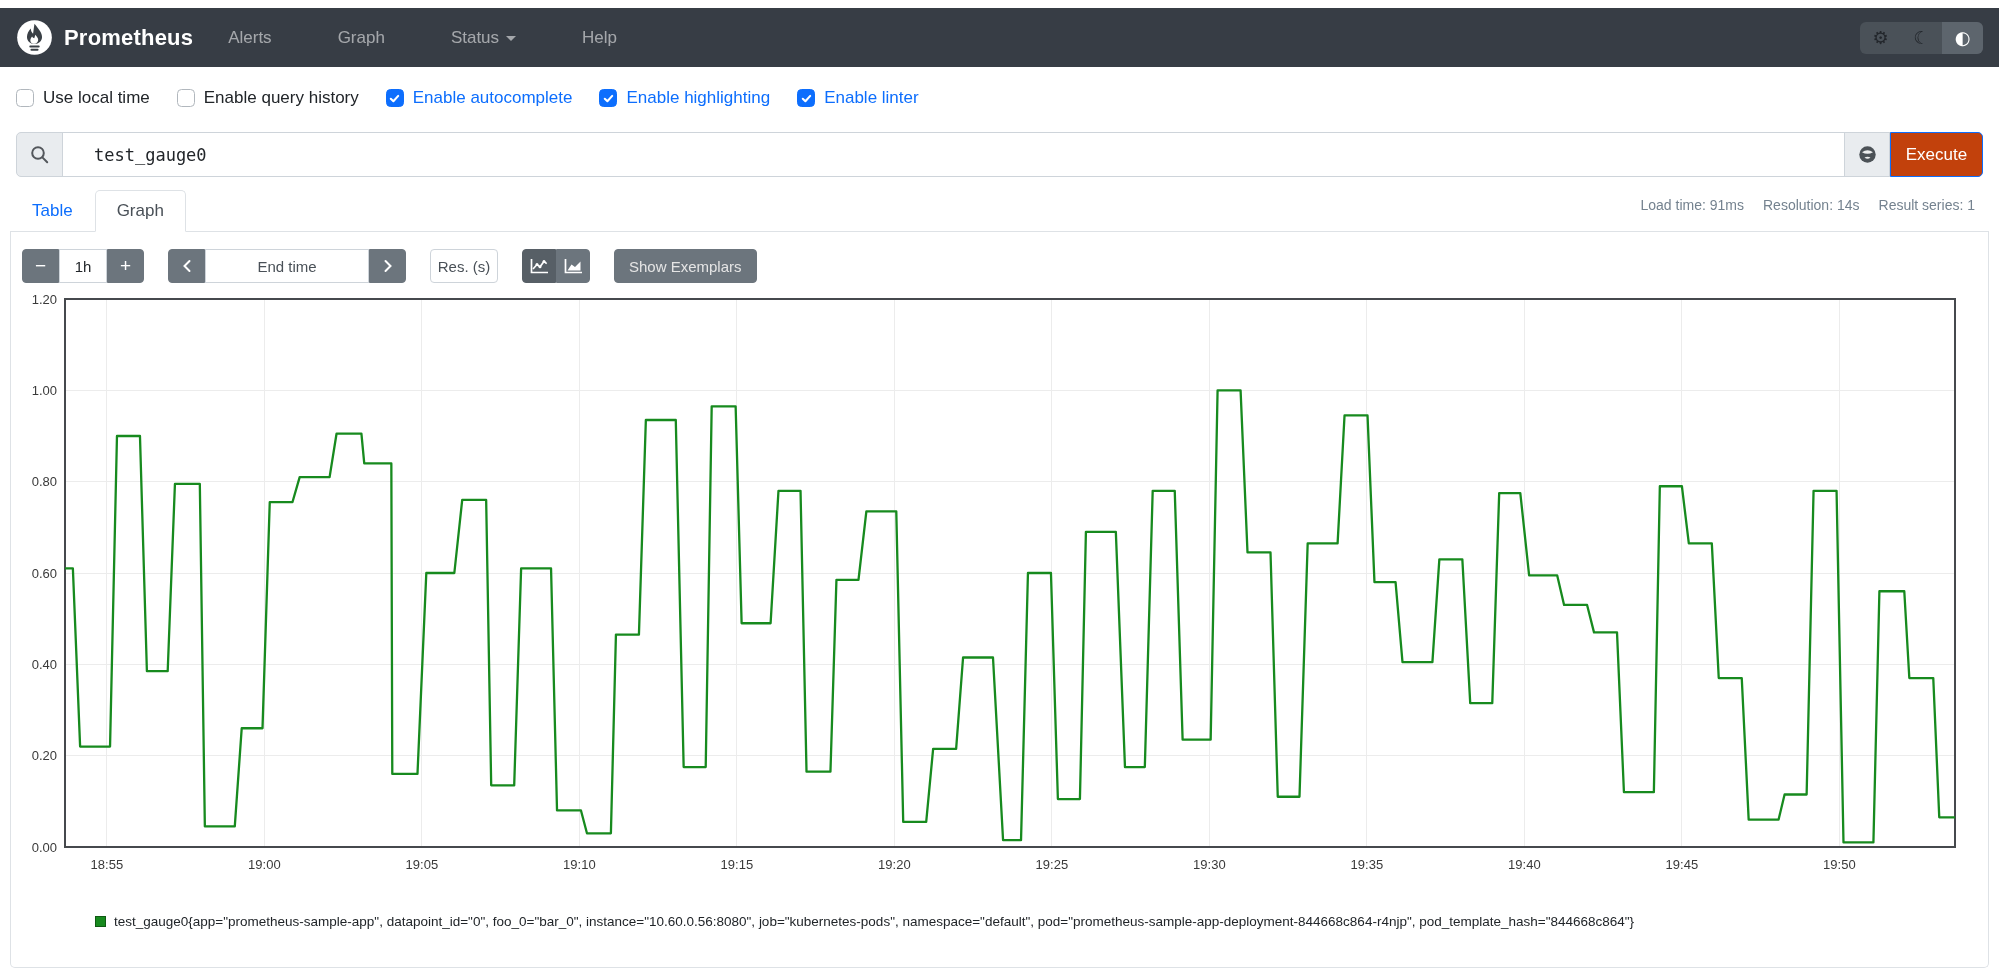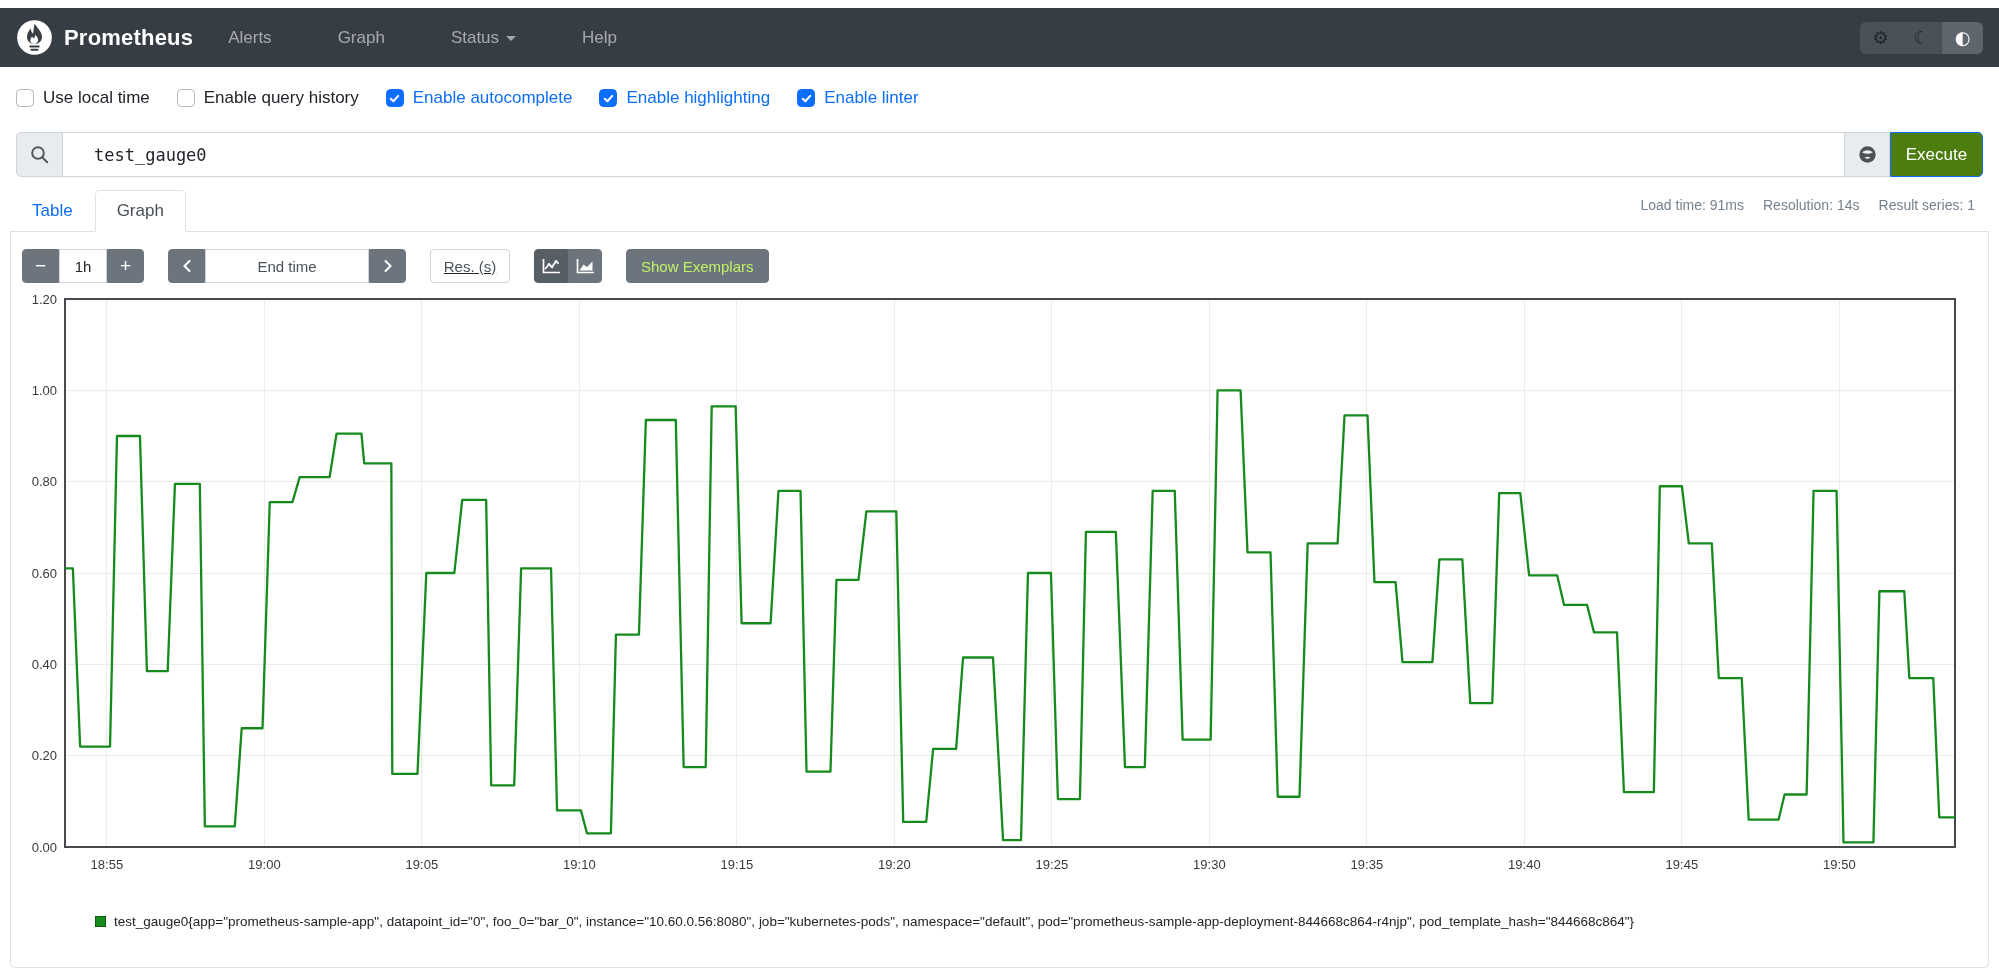--- a/index.html
+++ b/index.html
@@ -23,46 +23,46 @@
   .cb { width: 18px; height: 18px; border-radius: 4.5px; border: 1px solid #b1b7bd; background: #fff; margin-right: 9px; display: flex; align-items: center; justify-content: center; flex: none; }
   .opt.checked .cb { background: #0d6efd; border-color: #0d6efd; }
   .opt-label { font-size: 17px; color: #212529; }
   .opt.checked .opt-label { color: #0d6efd; }
   
   .query-row { display: flex; margin: 24px 16px 0; height: 45px; }
   .addon { background: #e9ecef; border: 1px solid #ced4da; display: flex; align-items: center; justify-content: center; }
   .addon-search { width: 47px; border-radius: 5px 0 0 5px; }
   .query-input { flex: 1; border: 1px solid #ced4da; margin-left: -1px; padding: 0 31px; font-family: "DejaVu Sans Mono", monospace; font-size: 17px; color: #212529; outline: none; }
   .addon-globe { width: 46px; margin-left: -1px; cursor: pointer; }
-  .execute-btn { width: 93px; background: #4d7c0f; border: 1px solid #0d6efd; color: #fff; font-size: 17px; border-radius: 0 5px 5px 0; cursor: pointer; font-family: inherit; }
+  .execute-btn { width: 93px; background: #c2410c; border: 1px solid #0d6efd; color: #fff; font-size: 17px; border-radius: 0 5px 5px 0; cursor: pointer; font-family: inherit; }
   
   .tabbar { display: flex; align-items: flex-end; margin: 12px 10px 0; border-bottom: 1px solid #dee2e6; position: relative; height: 43px; }
   .tab { font-size: 17px; padding: 10px 21px; border: 1px solid transparent; border-radius: 5px 5px 0 0; margin-bottom: -1px; cursor: pointer; }
   .tab.inactive { color: #0d6efd; }
   .tab.active { background: #fff; border-color: #dee2e6 #dee2e6 #fff; color: #495057; }
   .stats { position: absolute; right: 14px; top: 8px; display: flex; }
   .stat { font-size: 14px; color: #74828f; margin-left: 19px; }
   
   .panel { margin: 0 10px; border: 1px solid #dee2e6; border-top: 0; border-radius: 0 0 5px 5px; padding: 17px 4px 38px; }
   .controls { display: flex; margin: 0 0 11px 7px; height: 34px; }
   .igroup { display: flex; margin-right: 24px; }
   .ibtn { background: #6c757d; border: 1px solid #6c757d; color: #fff; width: 37px; font-size: 19px; display: flex; align-items: center; justify-content: center; cursor: pointer; padding: 0; }
   .igroup .ibtn:first-child { border-radius: 4px 0 0 4px; }
   .igroup .ibtn:last-child { border-radius: 0 4px 4px 0; }
   .itext { border: 1px solid #ced4da; text-align: center; font-size: 15px; color: #212529; outline: none; font-family: inherit; }
   .itext::placeholder { color: #495057; opacity: 1; }
   .range-input { width: 48px; }
   .endtime-input { width: 164px; }
-  .res-input { width: 80px; border-radius: 4px; margin-right: 24px; text-decoration: underline; }
+  .res-input { width: 68px; border-radius: 4px; margin-right: 24px; }
   .toggle-group { display: flex; margin-right: 24px; }
   .tbtn { width: 34px; border: 1px solid #6c757d; background: #6c757d; display: flex; align-items: center; justify-content: center; cursor: pointer; padding: 0; }
   .tbtn.active { background: #575f66; border-color: #575f66; }
   .toggle-group .tbtn:first-child { border-radius: 4px 0 0 4px; }
   .toggle-group .tbtn:last-child { border-radius: 0 4px 4px 0; }
-  .exemplars-btn { background: #6c757d; border: 1px solid #6c757d; color: #bef264; font-size: 15px; border-radius: 4px; padding: 0 14px; cursor: pointer; font-family: inherit; }
+  .exemplars-btn { background: #6c757d; border: 1px solid #6c757d; color: #e5e5e5; font-size: 15px; border-radius: 4px; padding: 0 14px; cursor: pointer; font-family: inherit; }
   .chart-wrap { margin-top: 11px; }
   .legend { display: flex; align-items: center; margin: 28px 0 0 80px; font-size: 13.5px; cursor: pointer; }
   .swatch { width: 11px; height: 11px; margin-right: 8px; border: 1px solid rgba(0,0,0,.35); flex: none; }
   .legend b { font-weight: 400; text-align: right; }
   svg text { font-family: "Liberation Sans", "DejaVu Sans", sans-serif; }
 </style>
 </head>
 <body>
 
 <nav class="navbar">

